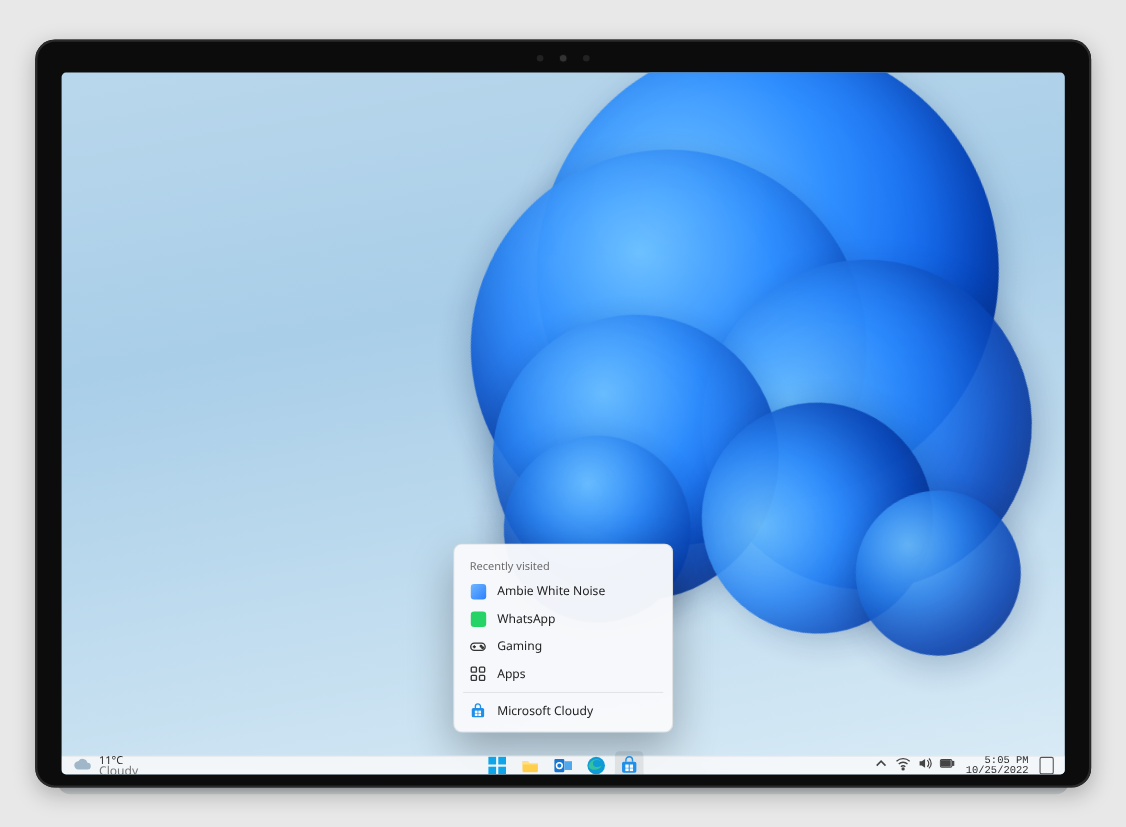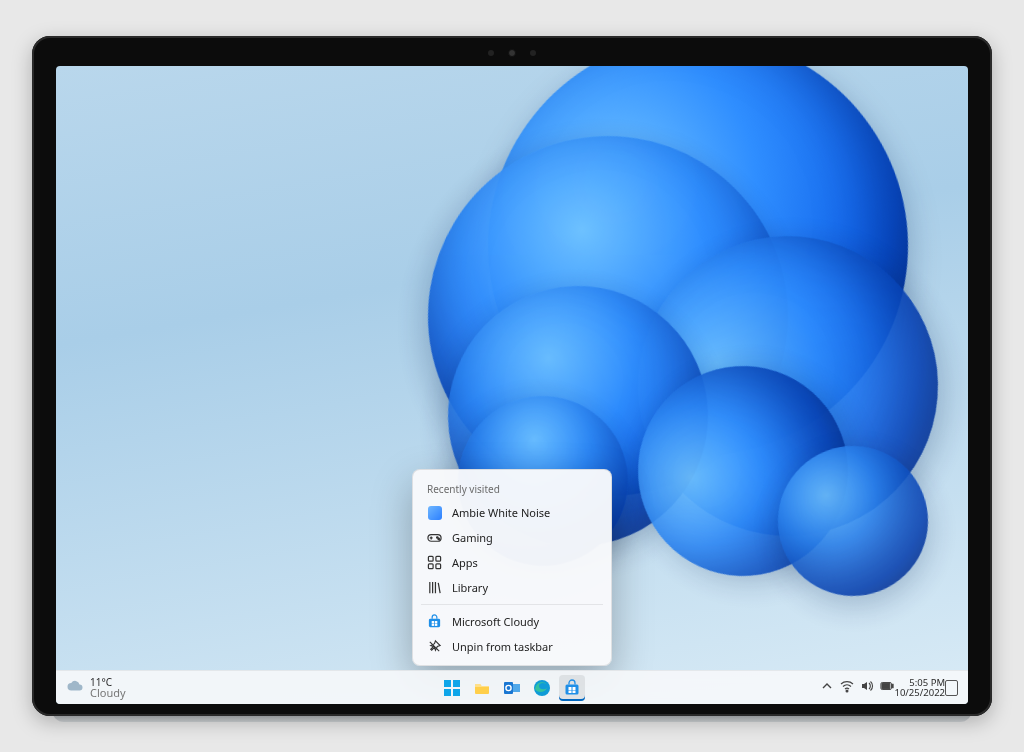--- a/index.html
+++ b/index.html
@@ -43,37 +43,37 @@
   .p1{width:420px;height:420px; right:60px; top:-30px; transform:rotate(-15deg);}
   .p2{width:360px;height:360px; right:180px; top:70px; transform:rotate(20deg); opacity:.95;}
   .p3{width:300px;height:300px; right:30px; top:170px; transform:rotate(-35deg); opacity:.9;}
   .p4{width:260px;height:260px; right:260px; top:220px; transform:rotate(10deg); opacity:.9;}
   .p5{width:210px;height:210px; right:120px; top:300px; transform:rotate(-60deg); opacity:.9;}
   .p6{width:170px;height:170px; right:340px; top:330px; transform:rotate(25deg); opacity:.88;}
   .p7{width:150px;height:150px; right:40px; top:380px; transform:rotate(-10deg); opacity:.88;}
 
   
   .taskbar {
-    position:absolute; left:0; right:0; bottom:0; height:34px;
+    position:absolute; left:0; right:0; bottom:0; height:17px;
     background: rgba(245,247,250,.92);
     backdrop-filter: blur(6px);
     display:flex; align-items:center; justify-content:space-between;
     padding: 0 10px;
     border-top:1px solid rgba(0,0,0,.06);
     font-size:10px; color:#2b2b2b;
   }
   .tb-left{display:flex; align-items:center; gap:6px;}
   .weather-icon svg{width:18px;height:18px;}
   .weather-text{display:flex;flex-direction:column;line-height:1;}
   .weather-text .wt-sub{font-size:11px;color:#777;}
   .tb-center{position:absolute; left:50%; transform:translateX(-50%); display:flex; gap:4px;}
   .tb-btn{width:26px;height:26px;border-radius:4px;display:flex;align-items:center;justify-content:center;}
   .tb-btn.active{background:rgba(0,0,0,.08); box-shadow: inset 0 -2px 0 #0067c0;}
   .tb-btn svg{width:18px;height:18px;}
-  .tb-right{display:flex;align-items:center;gap:0;}
+  .tb-right{display:flex;align-items:center;gap:10px;font-family:Liberation Mono, monospace;}
   .tray{display:flex;align-items:center;gap:6px;}
   .tray svg{width:14px;height:14px;}
   .clock{display:flex;flex-direction:column;align-items:flex-end;line-height:1;}
   .clock span{font-size:9.5px;}
   .notif{width:13px;height:16px;border:1.2px solid #555;border-radius:2px;}
 
   
   .jumplist{
     position:absolute; left:50%; transform:translateX(-50%);
     bottom:38px; width:200px;
@@ -115,20 +115,26 @@
 
     <div class="jumplist">
       <div class="jl-header">Recently visited</div>
 
       <div class="jl-item">
         <span class="ico">
             <span class="appico ambie"></span>
           </span>
         <span>Ambie White Noise</span>
       </div>
+      <div class="jl-item">
+        <span class="ico">
+            <span class="appico whatsapp"></span>
+          </span>
+        <span>WhatsApp</span>
+      </div>
 
 
       <div class="jl-item">
         <span class="ico">
           <svg viewBox="0 0 16 16" fill="none" stroke="#333" stroke-width="1.3">
               <rect x="1" y="5" width="14" height="7" rx="3.5"></rect>
               <path d="M4.5 7v3M3 8.5h3"></path>
               <circle cx="11" cy="8" r=".8" fill="#333"></circle>
               <circle cx="12.5" cy="9.5" r=".8" fill="#333"></circle>
             </svg>
@@ -138,54 +144,37 @@
       <div class="jl-item">
         <span class="ico">
           <svg viewBox="0 0 16 16" fill="none" stroke="#333" stroke-width="1.3">
               <rect x="1.5" y="1.5" width="5" height="5" rx="1"></rect>
               <rect x="9.5" y="1.5" width="5" height="5" rx="1"></rect>
               <rect x="1.5" y="9.5" width="5" height="5" rx="1"></rect>
               <rect x="9.5" y="9.5" width="5" height="5" rx="1"></rect>
             </svg>
         </span>
         <span>Apps</span>
-      </div>
-      <div class="jl-item">
-        <span class="ico">
-          <svg viewBox="0 0 16 16" fill="none" stroke="#333" stroke-width="1.3">
-              <path d="M3 2v12M6 2v12M9 2v12M12 3l2 11"></path>
-            </svg>
-        </span>
-        <span>Library</span>
       </div>
 
       <div class="jl-sep"></div>
 
       <div class="jl-item">
         <span class="ico">
           <svg viewBox="0 0 16 16">
               <rect x="2" y="5" width="12" height="9" rx="1.5" fill="#1f8fe8"></rect>
               <path d="M5.5 5V3.5a2.5 2.5 0 015 0V5" fill="none" stroke="#1f8fe8" stroke-width="1.3"></path>
               <rect x="5" y="7.5" width="2.6" height="2.6" fill="#fff"></rect>
               <rect x="8.4" y="7.5" width="2.6" height="2.6" fill="#fff"></rect>
               <rect x="5" y="10.5" width="2.6" height="2.2" fill="#fff"></rect>
               <rect x="8.4" y="10.5" width="2.6" height="2.2" fill="#fff"></rect>
             </svg>
         </span>
         <span>Microsoft Cloudy</span>
       </div>
-      <div class="jl-item">
-        <span class="ico">
-          <svg viewBox="0 0 16 16" fill="none" stroke="#333" stroke-width="1.2">
-              <path d="M9 2l5 5-3 1-2 4-1-3-3 3-1-1 3-3-3-1 4-2z"></path>
-              <path d="M3 3l10 10"></path>
-            </svg>
-        </span>
-        <span>Unpin from taskbar</span>
-      </div>
     </div>
 
     <div class="taskbar">
       <div class="tb-left">
         <span class="weather-icon">
           <svg viewBox="0 0 24 24">
               <path fill="#9fb7c9" d="M7 18a5 5 0 010-10 6 6 0 0111 2 4 4 0 010 8H7z"></path>
             </svg>
         </span>
         <span class="weather-text">

